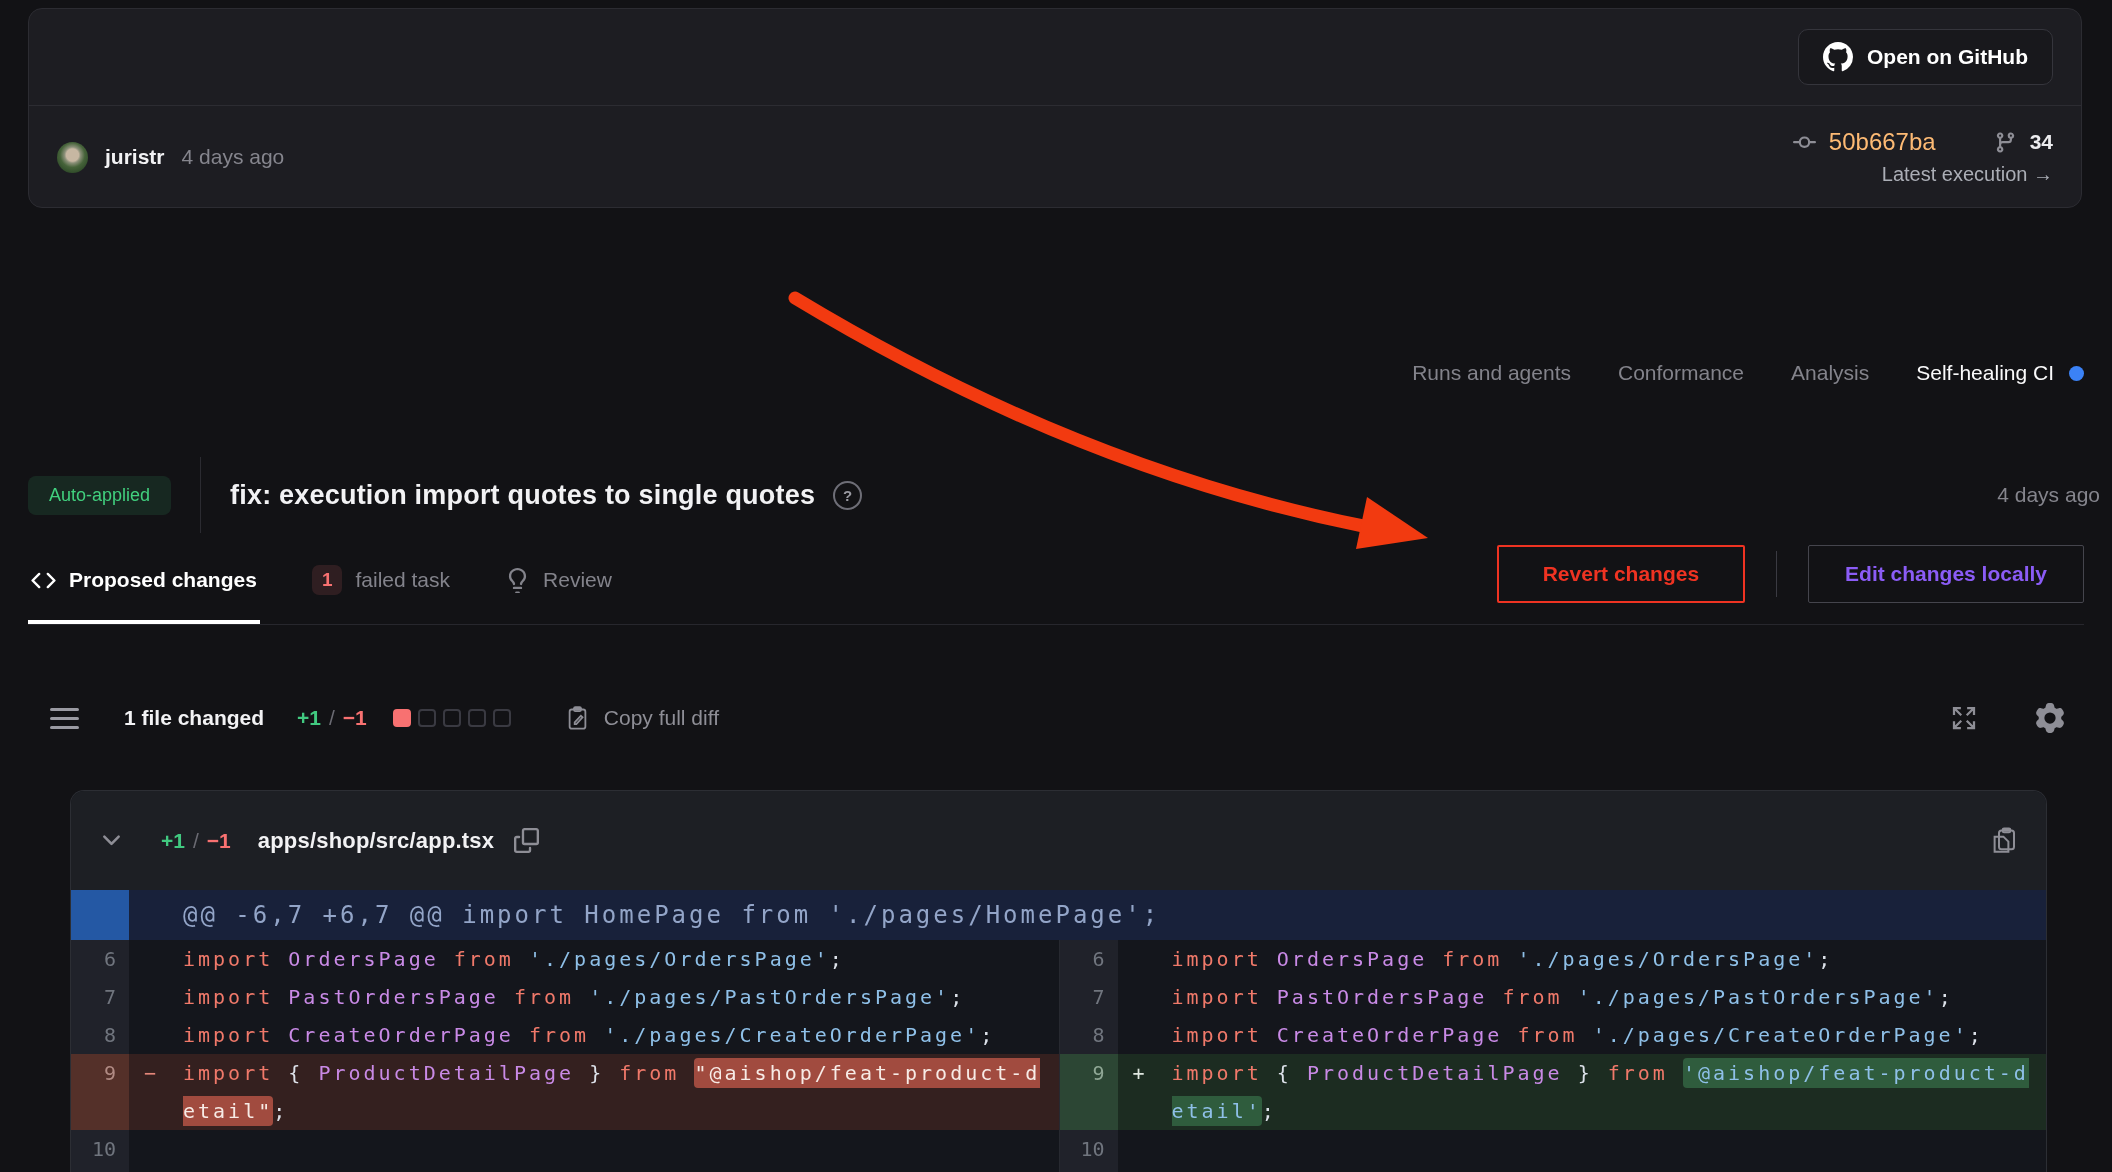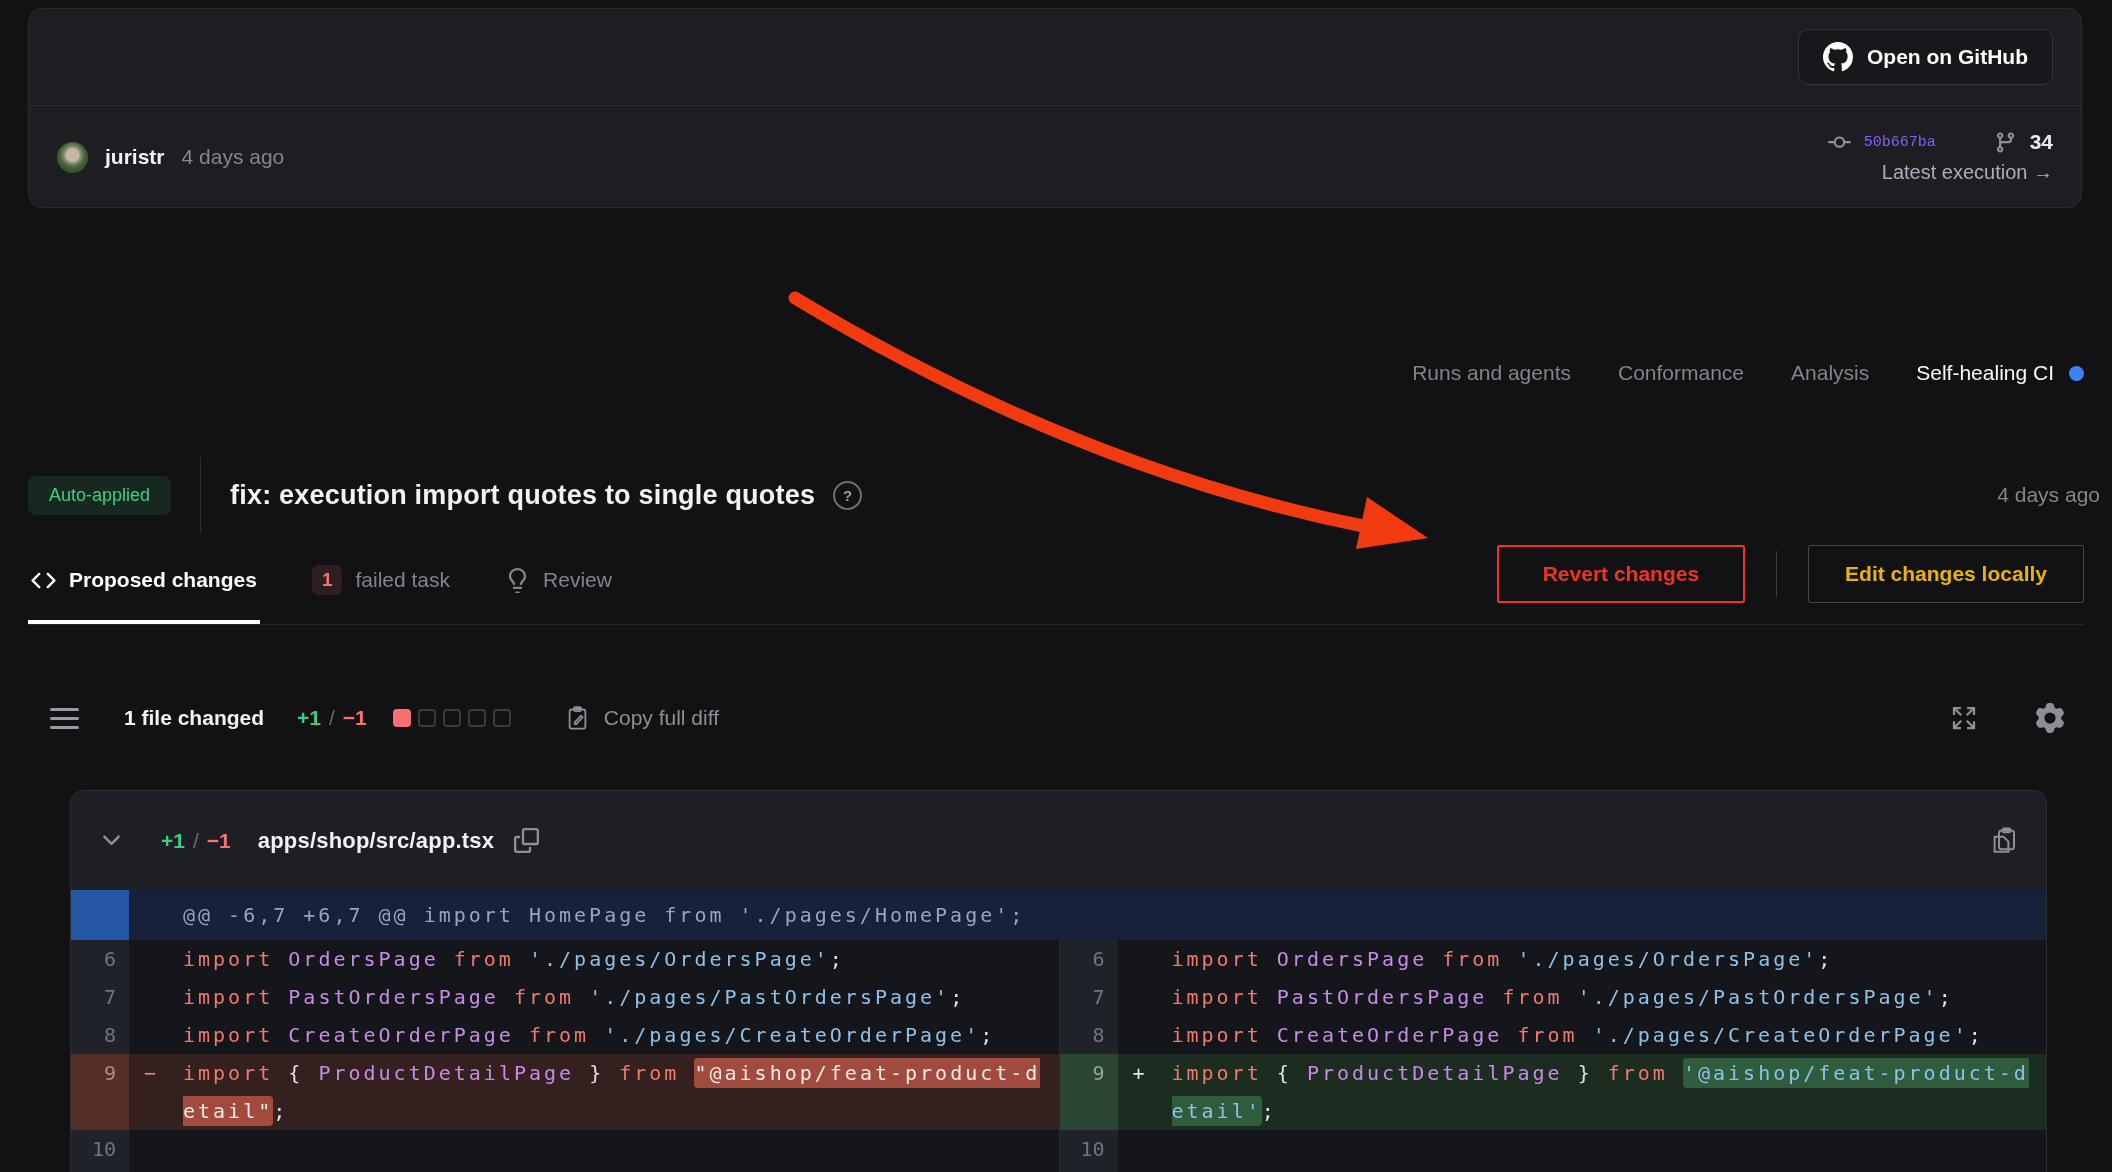--- a/index.html
+++ b/index.html
@@ -32,21 +32,21 @@
     background:
       radial-gradient(circle at 50% 42%, #c7b7a2 0 26%, #8a8f78 34%, #46633a 52%, #2e4a28 78%, #243d20 100%);
     margin-right:17px;
   }
   .author{font-size:21px;font-weight:700;}
   .when{font-size:21px;color:#85858d;margin-left:17px;}
   .meta-right{margin-left:auto;display:flex;flex-direction:column;align-items:flex-end;}
   .meta-right-top{display:flex;align-items:center;gap:58px;}
   .commit-group,.branch-group{display:flex;align-items:center;gap:13px;}
   .commit-group svg,.branch-group svg{width:23px;height:23px;fill:#8e8e96;display:block;}
-  .commit-hash{font-family:Liberation Mono, monospace;font-size:15px;color:#8b5cf6;}
+  .commit-hash{font-family:Liberation Sans, sans-serif;font-size:24px;color:#fdba74;}
   .branch-count{font-size:21px;font-weight:600;color:#ececef;}
   .latest-exec{font-size:20px;color:#abaeb6;margin-top:7px;cursor:pointer;}
 
   
   .nav-row{right:28px;top:350px;height:46px;display:flex;align-items:center;gap:47px;font-size:21px;}
   .nav-item{color:#83838b;cursor:pointer;display:flex;align-items:center;}
   .nav-item.active{color:#fafafb;}
   .nav-dot{width:15px;height:15px;border-radius:50%;background:var(--blue);margin-left:15px;}
 
   
@@ -72,21 +72,21 @@
   .tab.active svg{fill:#fff;}
   .tab svg{fill:#83838b;}
   .tab-badge{
     background:rgba(248,113,113,.13);color:#f87171;font-size:19px;font-weight:600;
     padding:4px 10px;border-radius:7px;
   }
   .actions{margin-left:auto;display:flex;align-items:center;padding-bottom:16px;}
   .btn{height:58px;display:flex;align-items:center;border-radius:2px;font-size:21px;font-weight:600;cursor:pointer;box-sizing:border-box;background:transparent;}
   .btn-revert{border:2px solid var(--accent-red);color:var(--accent-red);padding:0 44px;}
   .btn-div{width:1px;height:46px;background:#3a3a42;margin:0 31px;}
-  .btn-edit{border:1px solid #45454d;color:#eab308;padding:0 36px;}
+  .btn-edit{border:1px solid #45454d;color:#8b5cf6;padding:0 36px;}
 
   
   .diff-toolbar{left:50px;right:47px;top:688px;height:60px;display:flex;align-items:center;}
   .hamburger{width:29px;display:flex;flex-direction:column;gap:6px;cursor:pointer;flex:none;}
   .hamburger span{height:3px;border-radius:2px;background:#9a9aa2;}
   .files-changed{font-size:21px;font-weight:600;margin-left:45px;}
   .stats{display:flex;align-items:center;font-size:21px;font-weight:600;margin-left:33px;gap:8px;}
   .plus{color:var(--green);} .slash{color:#6b6b73;font-weight:400;} .minus{color:var(--salmon);}
   .blocks{display:flex;gap:7px;margin-left:26px;}
   .sq{width:18px;height:18px;border-radius:4px;border:2px solid #3a3a42;box-sizing:border-box;}
@@ -105,21 +105,21 @@
   }
   .file-header{height:99px;display:flex;align-items:center;padding:0 27px;background:#1d1f24;}
   .chev svg{width:27px;height:27px;fill:#8e8e96;display:block;cursor:pointer;}
   .fh-stats{display:flex;align-items:center;font-size:21px;font-weight:600;gap:8px;margin-left:36px;}
   .file-path{font-size:22px;font-weight:700;margin-left:27px;letter-spacing:.2px;}
   .copy-path svg{width:25px;height:25px;fill:#8e8e96;display:block;margin-left:20px;cursor:pointer;}
   .fh-clip{margin-left:auto;}
   .fh-clip svg{width:30px;height:30px;stroke:#8e8e96;fill:none;stroke-width:1.6;display:block;cursor:pointer;}
 
   .hunk{display:flex;height:50px;line-height:50px;background:#18213a;color:#93a5c8;
-        font-family:"DejaVu Sans Mono", monospace;font-size:20px;letter-spacing:3px;}
+        font-family:"DejaVu Sans Mono", monospace;font-size:24px;letter-spacing:3px;}
   .hunk-block{width:58px;flex:none;background:#2458a4;}
   .hunk-text{padding-left:54px;white-space:pre;}
 
   .split{display:grid;grid-template-columns:1fr 1fr;height:calc(100% - 149px);}
   .pane{background:linear-gradient(90deg,#20222a 0 58px,#14161c 58px);overflow:hidden;
         font-family:"DejaVu Sans Mono", monospace;}
   .pane-right{border-left:1px solid #272930;}
   .code-row{display:flex;min-height:38px;line-height:38px;}
   .gut{width:58px;flex:none;text-align:right;padding-right:13px;box-sizing:border-box;
        color:#70757e;background:#20222a;font-size:20px;}

